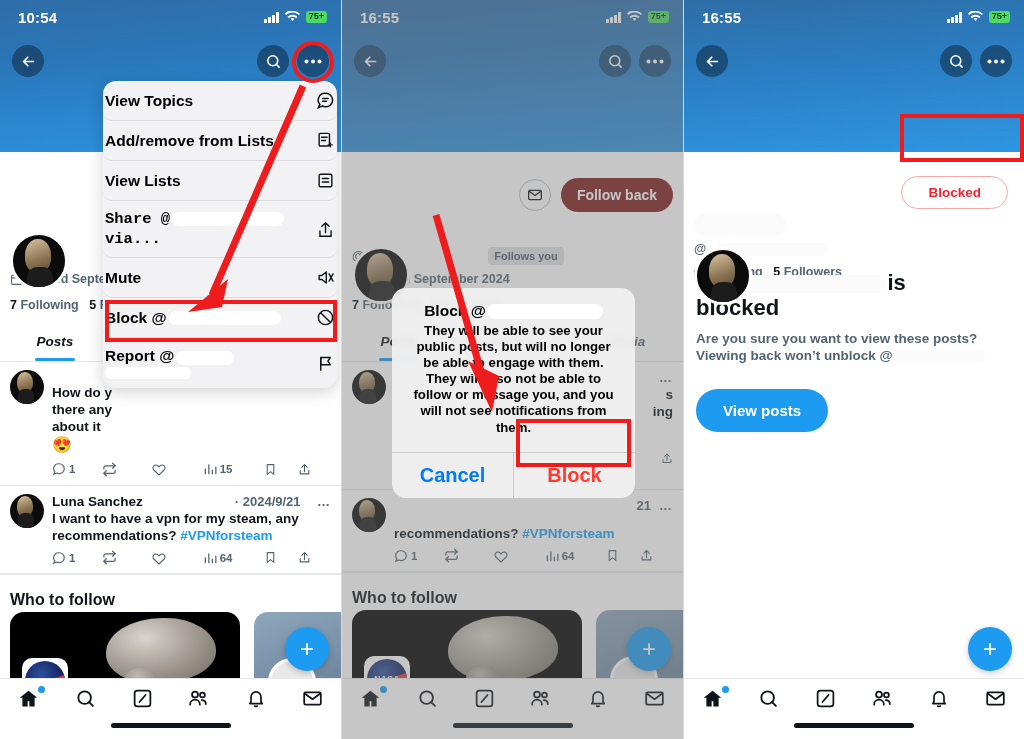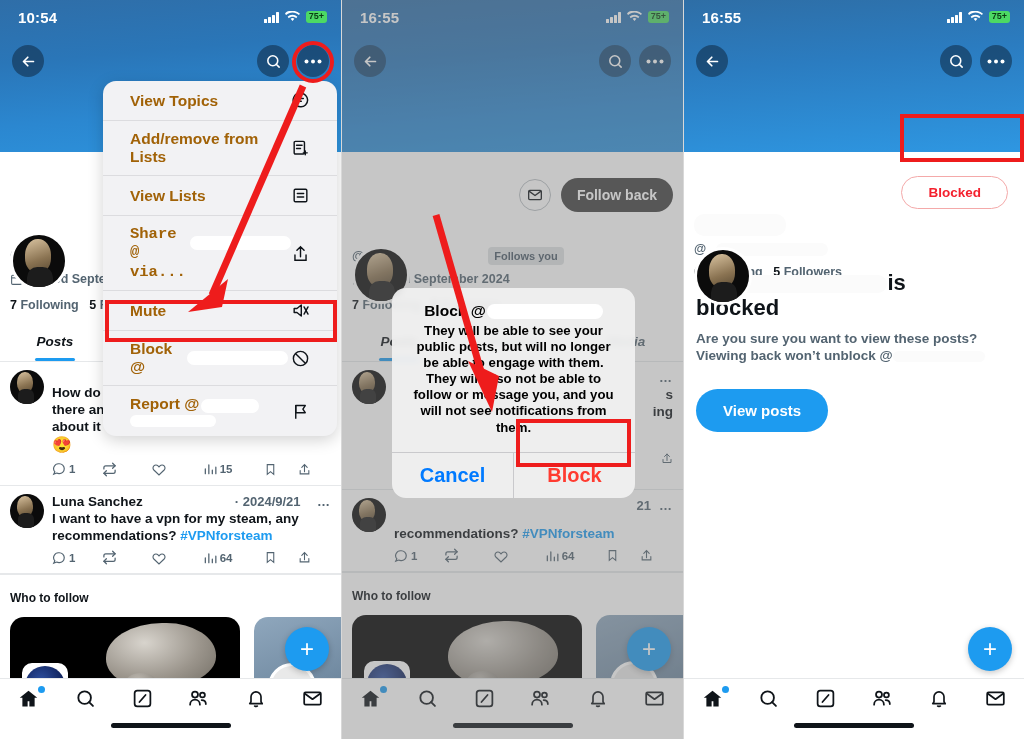--- a/index.html
+++ b/index.html
@@ -89,21 +89,21 @@
   .profile-right {
     position:absolute; right:10px; top:26px;
     display:flex; align-items:center; gap:10px; z-index:3;
   }
   .msg-btn {
     width:32px; height:32px; border-radius:50%;
     border:1.4px solid #b9bfc4; display:flex; align-items:center; justify-content:center;
     color:#0f1419; background:transparent;
   }
   .followback {
-    background:#404040; color:#fff; font-size:14px; font-weight:bold;
+    background:#7f1d1d; color:#fff; font-size:14px; font-weight:bold;
     border-radius:18px; padding:9px 16px; white-space:nowrap;
   }
   .blocked-pill {
     border:1.3px solid #f4a9a9; color:#f4212e; background:#fff;
     font-size:13.5px; font-weight:bold; border-radius:18px;
     padding:8px 26px; white-space:nowrap;
   }
 
   .redact { background:#fff; border-radius:10px; display:inline-block; }
   .redact-dark { background:#fbfbfb; border-radius:10px; display:inline-block; }
@@ -173,22 +173,22 @@
   .post-text .tag { color:#1d9bf0; }
   .emoji { font-size:16px; }
   .post-actions {
     display:flex; align-items:center; margin-top:6px; margin-bottom:4px;
     color:#536471; font-size:11.5px; font-weight:bold;
   }
   .post-actions > div { display:flex; align-items:center; gap:3px; }
   .pa1{width:18%}.pa2{width:18%}.pa3{width:18%}.pa4{width:22%}.pa5{width:12%}
 
   .whotofollow {
-    font-size:12px; font-weight:bold; color:#0f1419;
-    padding:16px 10px 12px 10px; border-top:1px solid #e6e8ea;
+    font-size:16px; font-weight:bold; color:#0f1419;
+    padding:16px 10px 3px 10px; border-top:1px solid #e6e8ea;
   }
   .wtf-cards { display:flex; gap:14px; padding:0 10px; }
   .wtf-card {
     width:230px; height:100px; border-radius:14px; overflow:hidden;
     background:#000; position:relative; flex:0 0 auto;
   }
   .wtf-card.second { background:linear-gradient(160deg,#8fa7bd,#516b83); }
   .rock {
     position:absolute; left:96px; top:6px; width:110px; height:66px;
     background:radial-gradient(ellipse at 35% 30%, #d8d4cd, #9b958c 55%, #6d685f 100%);
@@ -249,23 +249,23 @@
   }
 
   
   .menu {
     position:absolute; left:103px; top:81px; width:234px;
     background:#f2f2f4; border-radius:13px; overflow:hidden;
     z-index:20; box-shadow:0 4px 16px rgba(0,0,0,.18);
   }
   .mrow {
     display:flex; align-items:center; justify-content:space-between;
-    padding:9px 27px; min-height:40px;
+    padding:9px 2px; min-height:40px;
     border-bottom:1px solid #dcdcdf;
-    font-size:15.5px; font-weight:bold; color:#a16207;
+    font-size:15.5px; font-weight:bold; color:#000000;border-radius:9px;
   }
   .mrow:last-child { border-bottom:none; }
   .mrow .lbl { display:flex; align-items:center; gap:0px; flex:1; min-width:0; }
   .mrow .ico { flex:0 0 22px; display:flex; justify-content:flex-end; color:#0f1419; }
 
   
   .scrim { position:absolute; inset:0; background:rgba(120,120,120,.42); z-index:18; }
   .alert {
     position:absolute; left:50px; top:288px; width:243px;
     background:#f2f2f2e8; border-radius:14px; overflow:hidden; z-index:21;

